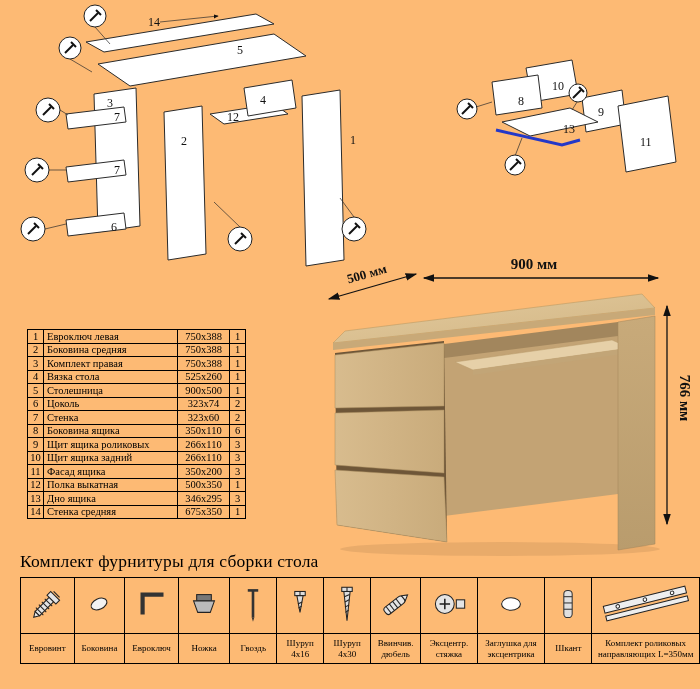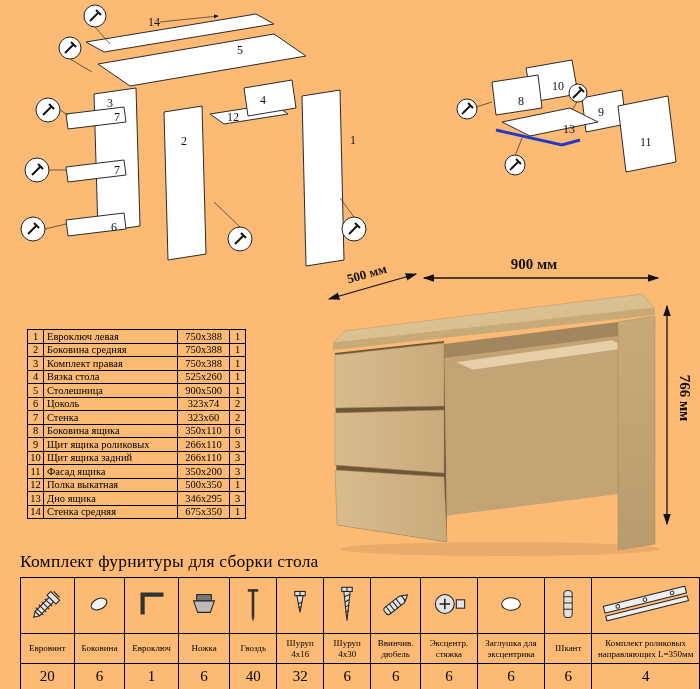--- a/index.html
+++ b/index.html
@@ -434,30 +434,16 @@
           </td>
         <td class="hw-name-cell">
             <div>Шкант</div>
             <div></div>
           </td>
         <td class="hw-name-cell">
             <div>Комплект роликовых</div>
             <div>направляющих L=350мм</div>
           </td>
       </tr>
-      <tr>
-        <td class="hw-qty-cell">20</td>
-        <td class="hw-qty-cell">6</td>
-        <td class="hw-qty-cell">1</td>
-        <td class="hw-qty-cell">6</td>
-        <td class="hw-qty-cell">40</td>
-        <td class="hw-qty-cell">32</td>
-        <td class="hw-qty-cell">6</td>
-        <td class="hw-qty-cell">6</td>
-        <td class="hw-qty-cell">6</td>
-        <td class="hw-qty-cell">6</td>
-        <td class="hw-qty-cell">6</td>
-        <td class="hw-qty-cell">4</td>
-      </tr>
     </tbody>
   </table>
 
 </div>
 
 </body></html>

